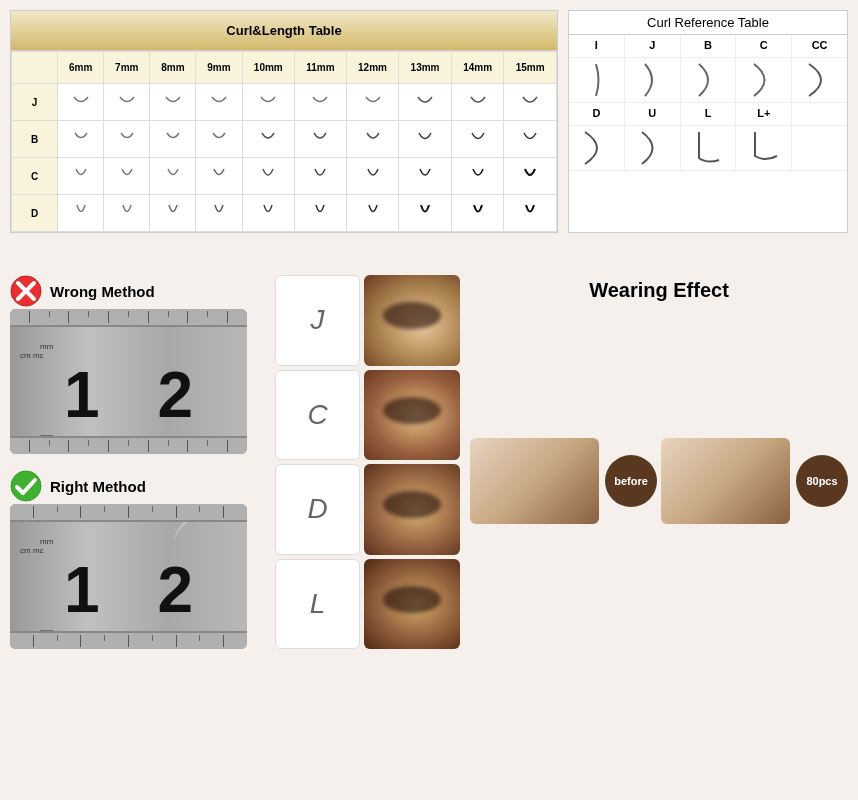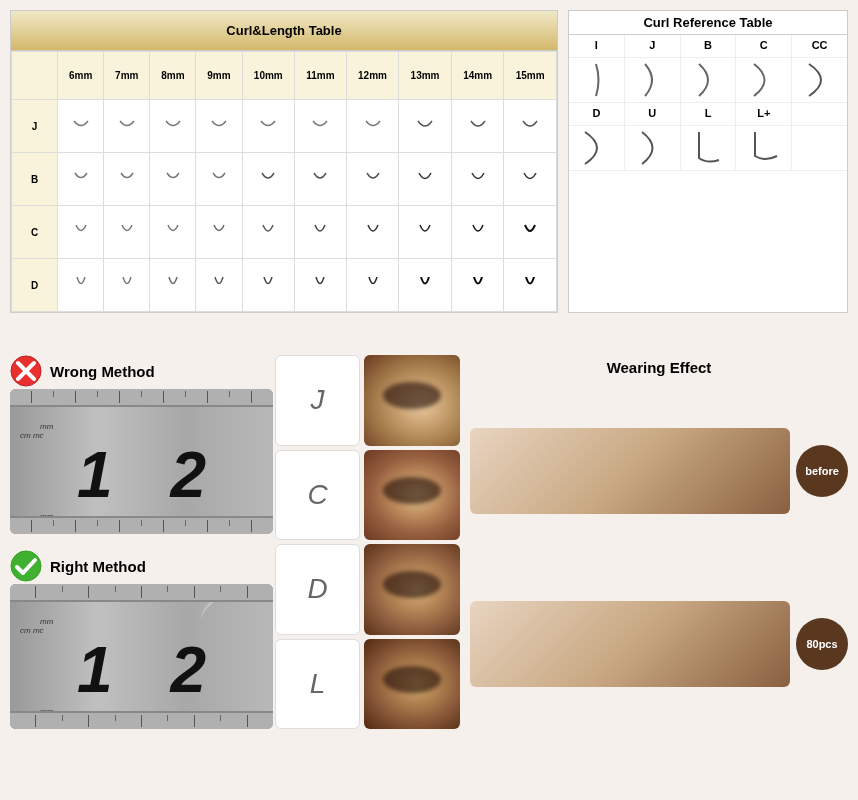--- a/index.html
+++ b/index.html
@@ -34,21 +34,21 @@
       border-bottom: 1px solid #ccc;
     }
     .curl-table {
       width: 100%;
       border-collapse: collapse;
       font-size: 10px;
     }
     .curl-table th, .curl-table td {
       border: 1px solid #ddd;
       text-align: center;
-      padding: 18px 1px;
+      padding: 10px 1px;
       min-width: 28px;
     }
     .curl-table thead th {
       background: #f9f3dc;
       font-weight: bold;
       font-size: 10px;
     }
     .curl-table tbody td:first-child {
       background: #f9f3dc;
       font-weight: bold;
@@ -56,21 +56,21 @@
 
     
     .curl-ref-table {
       width: 280px;
       border: 1px solid #ccc;
       background: #fff;
     }
     .ref-header {
       background: #fff;
       text-align: center;
-      font-weight: bold;
+      font-weight: normal;
       font-size: 13px;
       padding: 4px 0;
       border-bottom: 1px solid #ccc;
     }
     .ref-row {
       display: flex;
       border-bottom: 1px solid #eee;
     }
     .ref-cell {
       flex: 1;
@@ -165,28 +165,28 @@
     }
 
     
     .wearing-effect-col {
       flex: 1;
       display: flex;
       flex-direction: column;
     }
     .wearing-title {
       font-weight: bold;
-      font-size: 15px;
+      font-size: 20px;
       text-align: center;
       padding: 4px 8px;
       margin-bottom: 6px;
     }
     .wearing-cards {
       display: flex;
-      flex-direction: column;
+      flex-direction: row;
       gap: 4px;
       flex: 1;
     }
     .wearing-row {
       display: flex;
       align-items: center;
       gap: 6px;
       flex: 1;
     }
     .wearing-img {
@@ -207,31 +207,30 @@
       justify-content: center;
       color: #fff;
       font-size: 11px;
       font-weight: bold;
       text-align: center;
       flex-shrink: 0;
     }
 
     
     .ruler-wrap {
-      width: 263px;
+      width: 237px;
       height: 145px;
       border-radius: 6px;
       overflow: hidden;
       background: #8a8a8a;
       position: relative;
       display: flex;
       flex-direction: column;
       justify-content: center;
       align-items: flex-start;
-      font-style: italic;
     }
 
     .wrong-section { margin-bottom: 10px; }
     .right-section { }
 
     
     .eye-art {
       width: 100%;
       height: 100%;
       position: relative;

